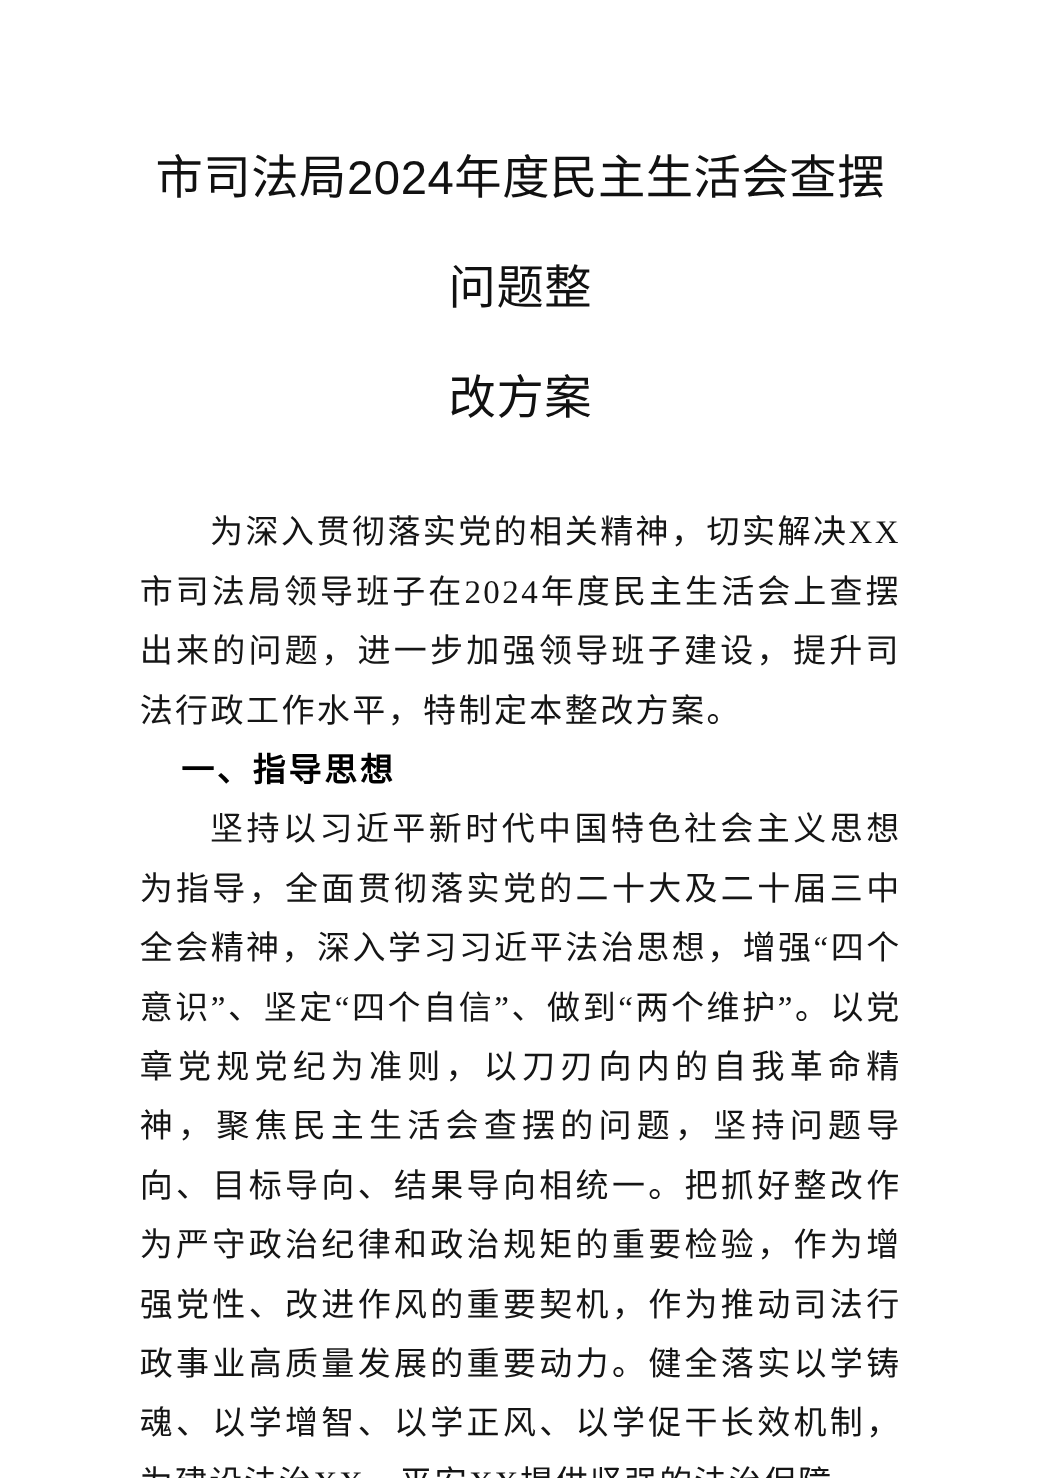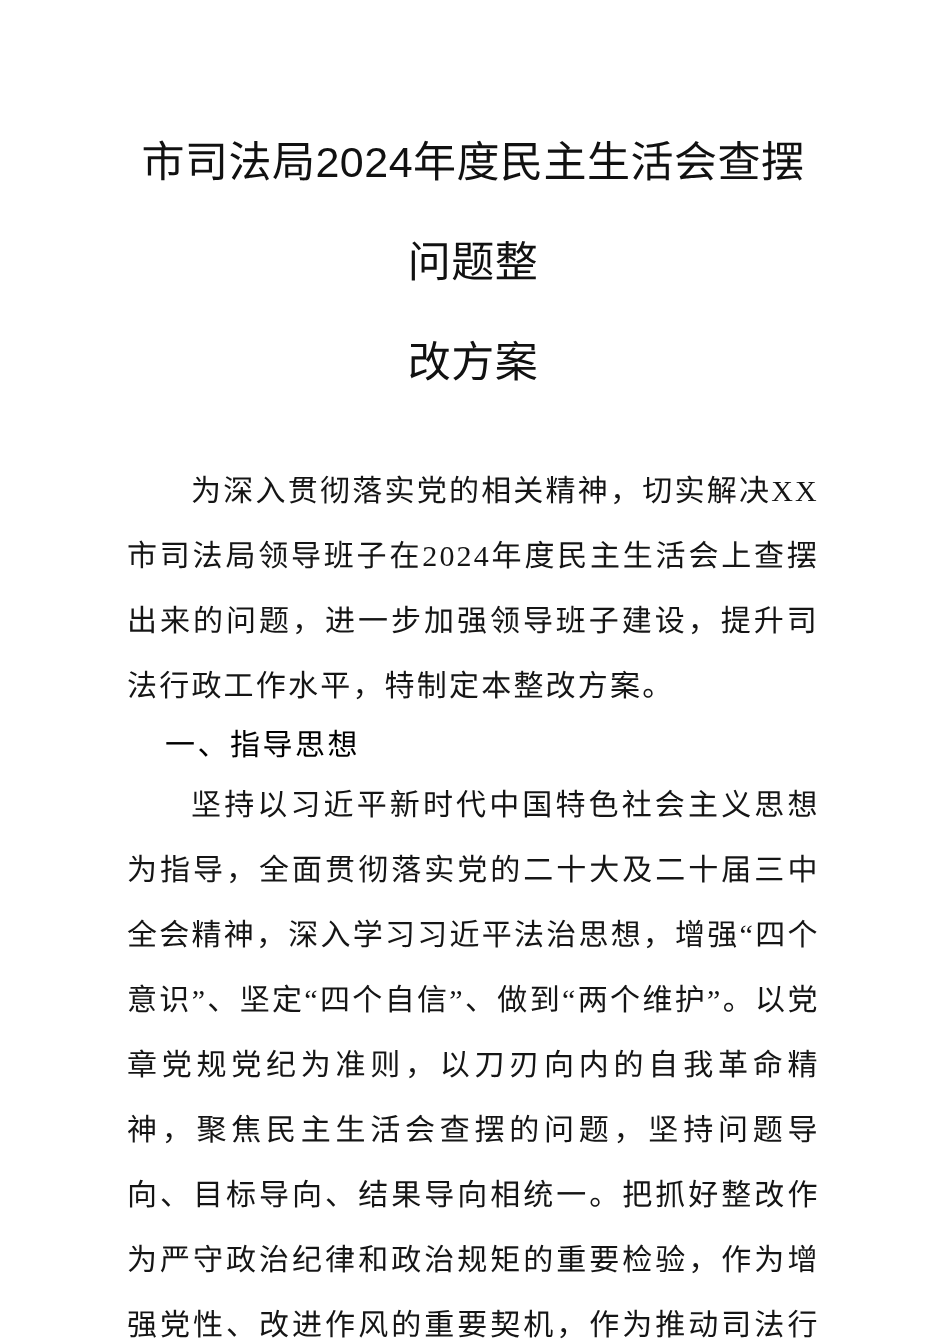--- a/index.html
+++ b/index.html
@@ -43,41 +43,41 @@
     text-align: center;
     color: #111111;
     white-space: pre-line;
   }
 
   
   .para {
     margin: 0;
     font-family: "Liberation Serif", "DejaVu Serif", serif;
     font-size: 30px;
-    line-height: 65px;
+    line-height: 54px;
     letter-spacing: 2.2px;
     text-align: justify;
     text-justify: inter-character;
     text-indent: 64px;
     color: #151515;
     font-weight: 400;
   }
 
   .para.tight {
     letter-spacing: 1.6px;
   }
 
   
   .heading {
     margin: 0;
     font-family: "Liberation Serif", "DejaVu Serif", serif;
     font-size: 30px;
     line-height: 54px;
     letter-spacing: 2.5px;
-    font-weight: 400;
+    font-weight: 700;
     text-indent: 38px;
     color: #000000;
   }
 
   .spacer-title-body {
     height: 46px;
   }
 </style>
 </head>
 <body>

